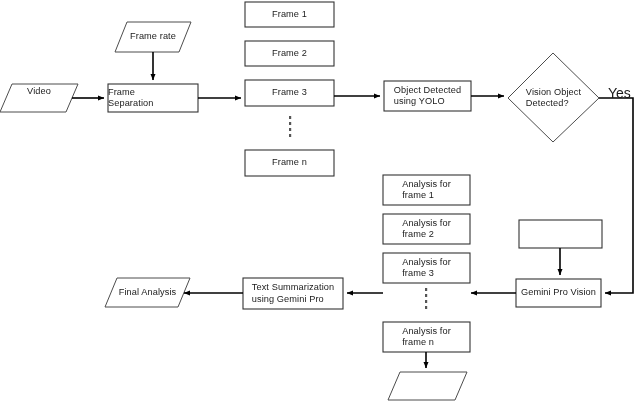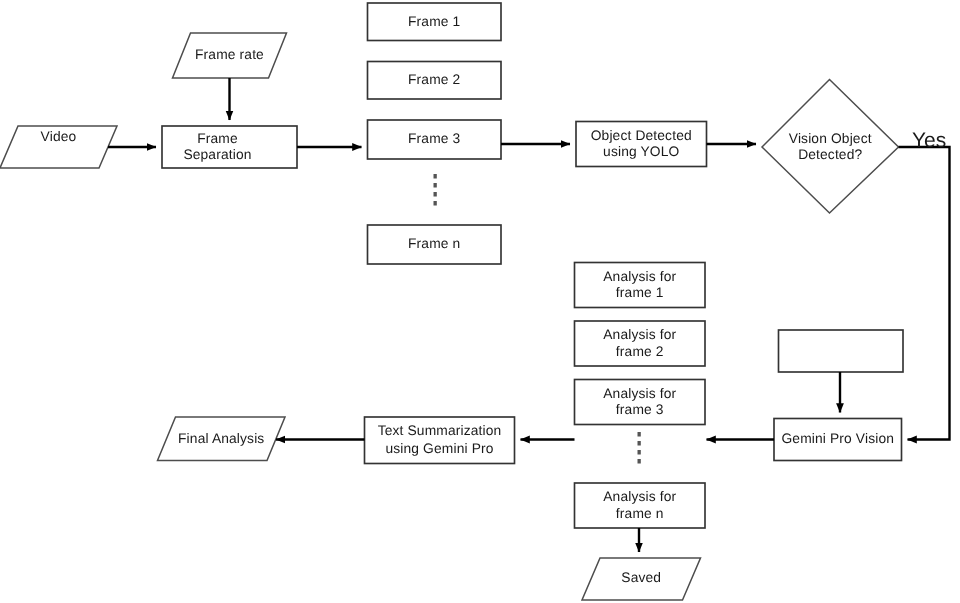--- a/index.html
+++ b/index.html
@@ -22,21 +22,20 @@
     left: 0;
     top: 0;
     width: 640px;
     height: 402px;
   }
   .node-label {
     position: absolute;
     display: flex;
     align-items: center;
     justify-content: center;
-    text-align: center;
     font-family: "Liberation Sans", sans-serif;
     font-size: 9.2px;
     line-height: 11.5px;
     color: #1a1a1a;
     pointer-events: none;
     white-space: pre-line;
     letter-spacing: 0.1px;
   }
   .edge-label {
     position: absolute;
@@ -163,21 +162,20 @@
 
   <div class="node-label" style="left:383px; top:175px; width:87px;  height:30px;">Analysis for
 frame 1</div>
   <div class="node-label" style="left:383px; top:214px; width:87px;  height:30px;">Analysis for
 frame 2</div>
   <div class="node-label" style="left:383px; top:253px; width:87px;  height:30px;">Analysis for
 frame 3</div>
   <div class="node-label" style="left:383px; top:322px; width:87px;  height:30px;">Analysis for
 frame n</div>
 
-  <div class="node-label" style="left:388px; top:372px; width:79px;  height:28px;">Saved</div>
 
 
   <div class="node-label" style="left:243px; top:278px; width:100px; height:31px;">Text Summarization
 using Gemini Pro</div>
 
   <div class="node-label" style="left:516px; top:279px; width:85px;  height:28px;">Gemini Pro Vision</div>
 
   <div class="node-label" style="left:105px; top:278px; width:85px;  height:29px;">Final Analysis</div>
 
 </div>

